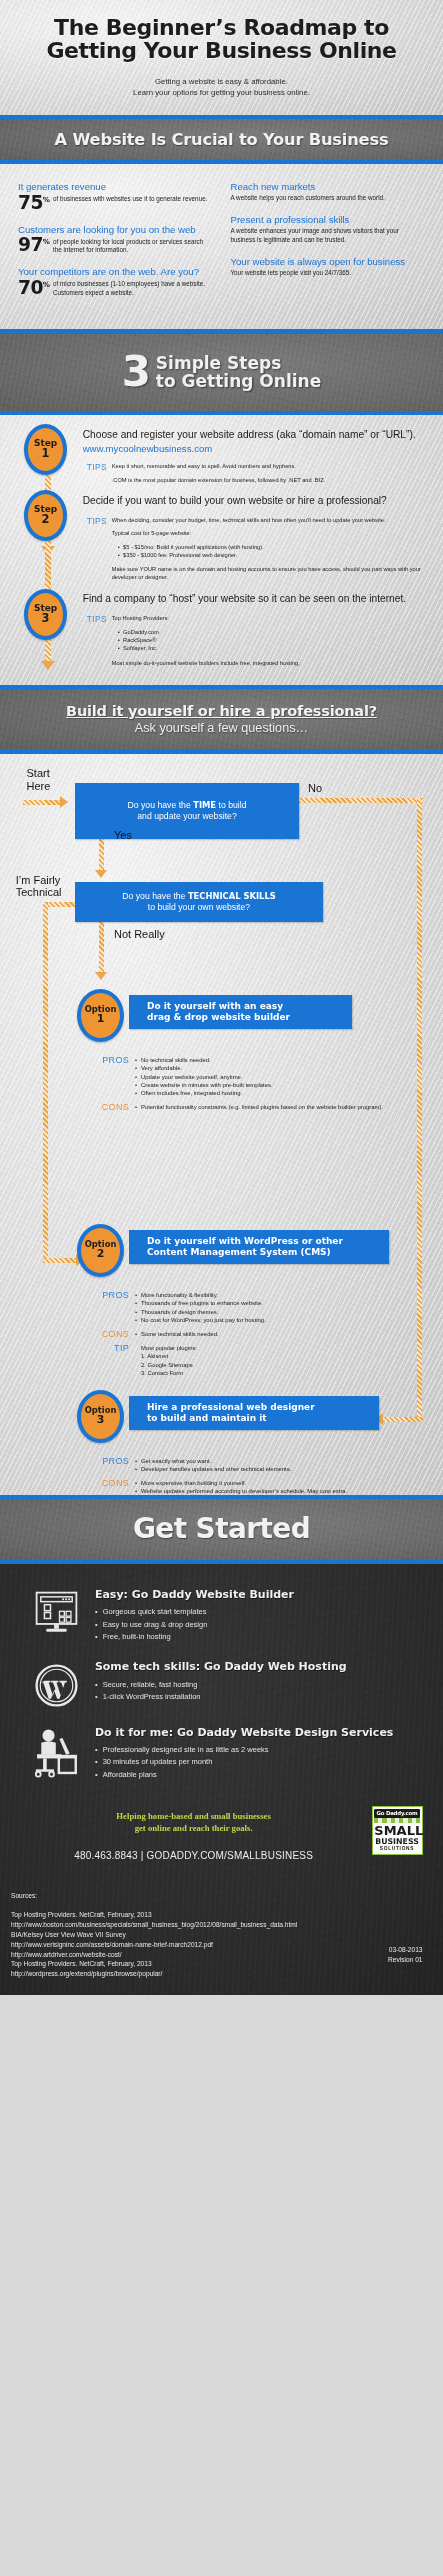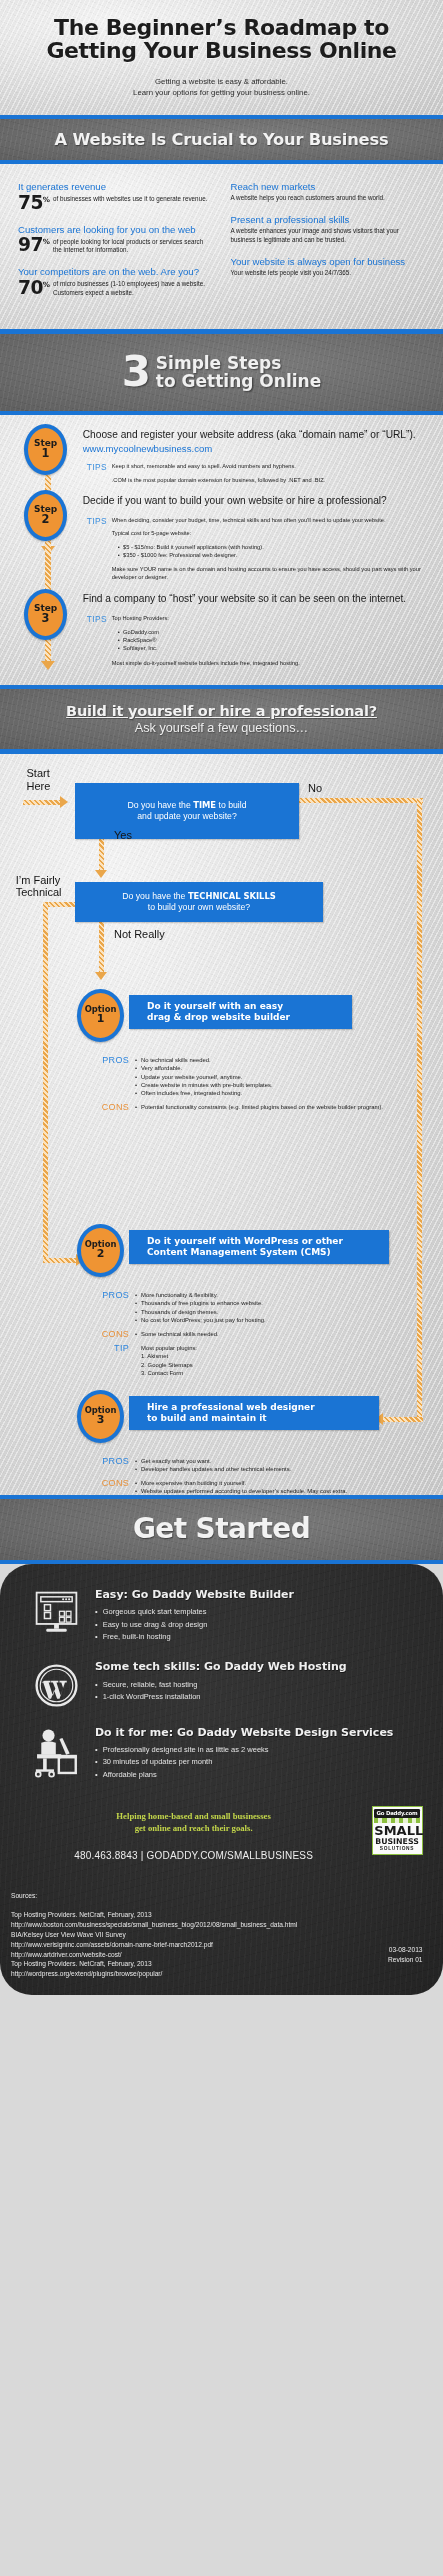--- a/index.html
+++ b/index.html
@@ -26,21 +26,20 @@
       repeating-linear-gradient(101deg, rgba(255,255,255,.05) 0 1.2px, rgba(0,0,0,0) 1.2px 4.8px),
       repeating-linear-gradient(14deg, rgba(0,0,0,.07) 0 0.6px, rgba(0,0,0,0) 0.6px 6.6px),
       radial-gradient(ellipse at 55% 40%, #7b7b7b 0%, #686868 70%, #5e5e5e 100%);
   }
   .tex-dark {
     background-color: #2b2b2b;
     background-image:
       repeating-linear-gradient(93deg, rgba(255,255,255,.022) 0 1.2px, rgba(0,0,0,0) 1.2px 5.4px),
       repeating-linear-gradient(166deg, rgba(0,0,0,.10) 0 0.6px, rgba(0,0,0,0) 0.6px 7.2px),
       radial-gradient(ellipse at 45% 30%, #343434 0%, #2a2a2a 70%, #232323 100%);
-    border-radius: 32px;
   }
 
   .blue-rule { height: 4.2px; background: #1a74d4; width: 100%; }
 
   
   .hero { padding: 15.7px 14.5px 15.7px; text-align: center; }
   .hero h1 {
     font-size: 22px; line-height: 1.06; font-weight: 800;
     letter-spacing: -0.4px; color: #1d1d1d;
     font-family: "DejaVu Sans", sans-serif;

